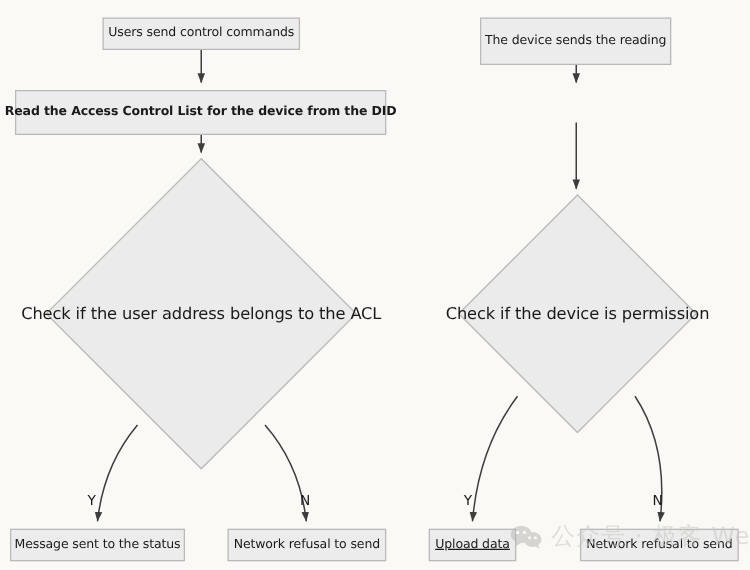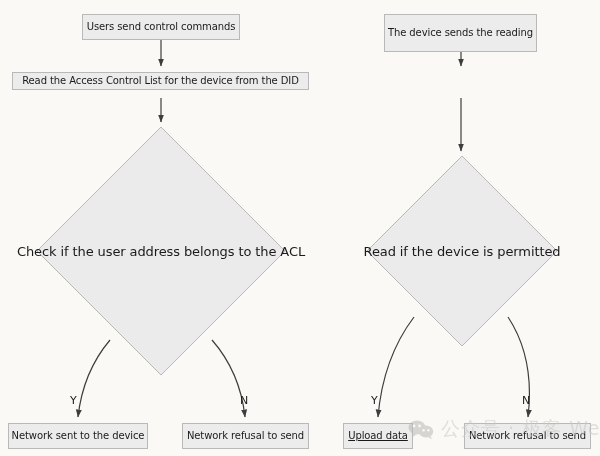--- a/index.html
+++ b/index.html
@@ -137,45 +137,45 @@
       <path d="M414,317 Q383,358 378,417" fill="none" stroke="#3d3d3d" stroke-width="1.2" marker-end="url(#arrow)"></path>
     </g>
 
     <g>
       <path d="M508,317 Q535,358 528,417" fill="none" stroke="#3d3d3d" stroke-width="1.2" marker-end="url(#arrow)"></path>
     </g>
   </svg>
 
   <div class="node-box" style="left:82px; top:14px; width:158px; height:26px;">Users send control commands</div>
 
-  <div class="node-box" style="left:12px; top:72px; width:297px; height:18px;">Read the Access Control List for the device from the DID</div>
+  <div class="node-box" style="left:12px; top:72px; width:297px; height:36px;font-weight:bold;">Read the Access Control List for the device from the DID</div>
 
   <div class="diamond-wrap" style="left:36px; top:126px; width:250px; height:250px;">
     <svg width="250" height="250" viewBox="0 0 250 250">
       <polygon points="125,1 249,125 125,249 1,125" fill="#ebebeb" stroke="#b9b9b9" stroke-width="1"></polygon>
     </svg>
     <div class="diamond-label">Check if the user address belongs to the ACL</div>
   </div>
 
   <div class="edge-label" style="left:70px; top:395px;">Y</div>
 
   <div class="edge-label" style="left:240px; top:395px;">N</div>
 
-  <div class="node-box" style="left:8px; top:423px; width:140px; height:26px;">Network sent to the device</div>
+  <div class="node-box" style="left:8px; top:423px; width:140px; height:26px;">Message sent to the status</div>
 
   <div class="node-box" style="left:182px; top:423px; width:127px; height:26px;">Network refusal to send</div>
 
   <div class="node-box" style="left:384px; top:14px; width:153px; height:38px;">The device sends the reading</div>
 
 
   <div class="diamond-wrap" style="left:366px; top:155px; width:192px; height:192px;">
     <svg width="192" height="192" viewBox="0 0 192 192">
       <polygon points="96,1 191,96 96,191 1,96" fill="#ebebeb" stroke="#b9b9b9" stroke-width="1"></polygon>
     </svg>
-    <div class="diamond-label">Read if the device is permitted</div>
+    <div class="diamond-label">Check if the device is permission</div>
   </div>
 
   <div class="edge-label" style="left:371px; top:395px;">Y</div>
 
   <div class="edge-label" style="left:522px; top:395px;">N</div>
 
   <div class="node-box" style="left:343px; top:423px; width:70px; height:26px;text-decoration:underline;">Upload data</div>
 
   <div class="node-box" style="left:464px; top:423px; width:127px; height:26px;">Network refusal to send</div>
 

